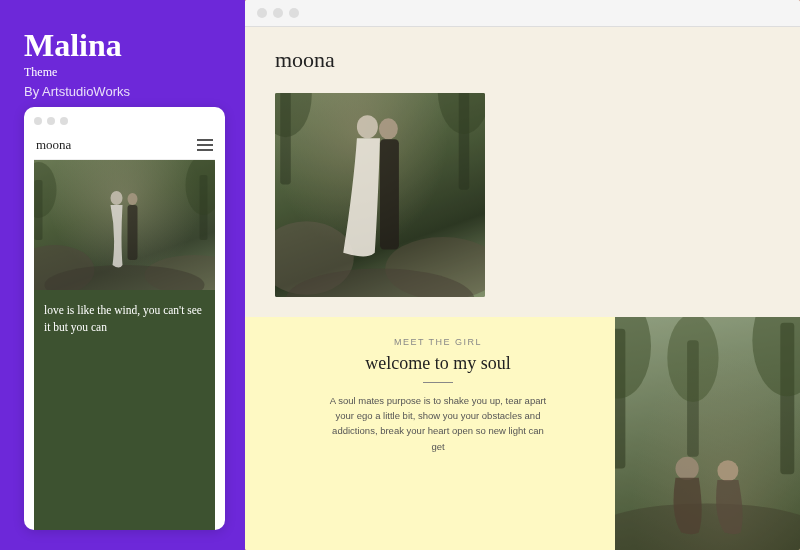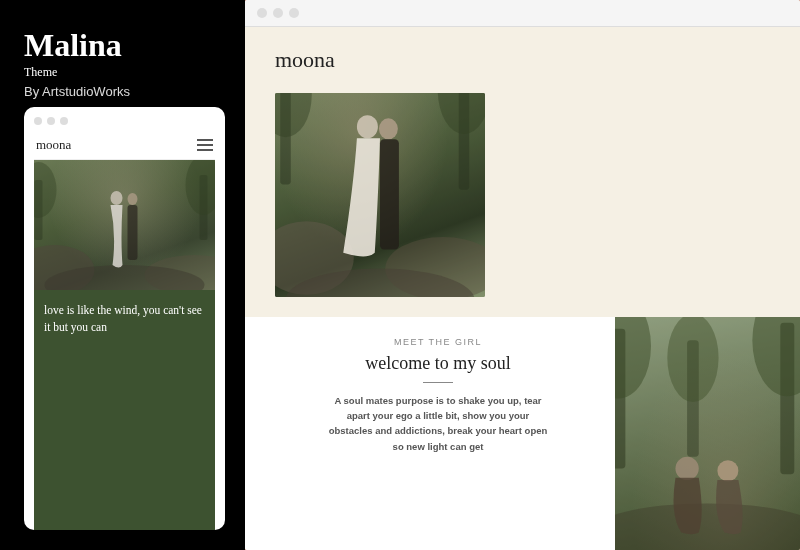--- a/index.html
+++ b/index.html
@@ -9,21 +9,21 @@
       overflow: hidden;
       font-family: Georgia, serif;
       display: flex;
       background: #c1694f;
     }
 
     
     .left-panel {
       width: 245px;
       min-width: 245px;
-      background: #000000;
+      background: #6d28d9;
       padding: 28px 20px 20px 24px;
       display: flex;
       flex-direction: column;
       gap: 0;
     }
     .theme-title {
       color: #fff;
       font-size: 32px;
       font-weight: 700;
       font-family: Georgia, serif;
@@ -211,21 +211,21 @@
       font-size: 28px;
       line-height: 1.35;
       text-align: center;
       font-weight: 600;
     }
 
     
     .bottom-section {
       flex: 1;
       display: flex;
-      background: #ffffff;
+      background: #fef9c3;
       overflow: hidden;
       padding-left: 16px;
     }
     .bottom-left {
       flex: 1;
       padding: 20px 30px;
       display: flex;
       flex-direction: column;
       align-items: center;
       text-align: center;
@@ -249,21 +249,20 @@
       height: 1px;
       background: #888;
       margin: 0 auto 10px;
     }
     .welcome-text {
       font-size: 9.5px;
       color: #555;
       line-height: 1.6;
       font-family: Arial, sans-serif;
       max-width: 220px;
-      font-weight: bold;
     }
     .bottom-right {
       width: 185px;
       background: linear-gradient(160deg, #8a9a7a 0%, #6a7a58 40%, #4a5a38 70%, #9aaa8a 100%);
       position: relative;
       overflow: hidden;
     }
     .bottom-right-inner {
       position: absolute;
       inset: 0;

